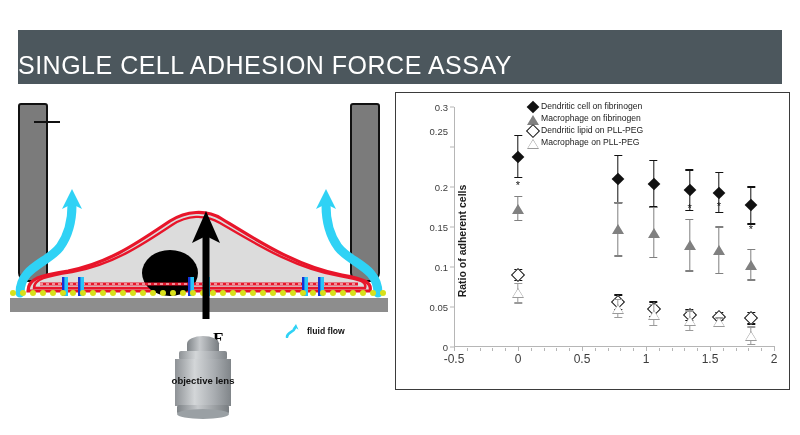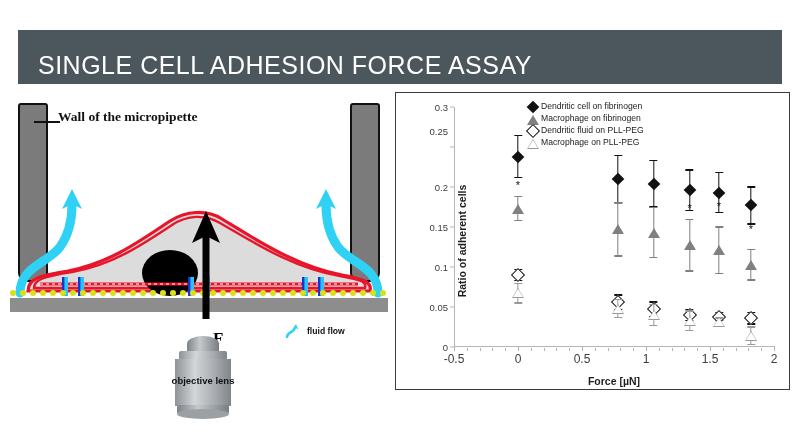--- a/index.html
+++ b/index.html
@@ -13,21 +13,21 @@
   #page{position:absolute;inset:0;background:#ffffff;}
 
   
   .title-bar{
     position:absolute;left:18px;top:30px;width:764px;height:54px;
     background:#4c575d;
     display:flex;align-items:center;
   }
   .title-text{
     color:#ffffff;font-size:25px;letter-spacing:.5px;
-    padding-left:20px;font-weight:400;white-space:nowrap;
+    font-weight:400;white-space:nowrap;
     font-family:"Liberation Sans", sans-serif;
     margin-top:16px;
   }
 
   
   .illus{
     position:absolute;left:10px;top:95px;width:378px;height:330px;
     background:#ffffff;
   }
   .pipette{
@@ -158,21 +158,20 @@
 
   <div class="title-bar">
     <div class="title-text">SINGLE CELL ADHESION FORCE ASSAY</div>
   </div>
 
   <div class="illus">
 
     <div class="pipette pipette-left"></div>
     <div class="pipette pipette-right"></div>
     <div class="leader"></div>
-    <div class="pip-label">Wall of the micropipette</div>
 
     <div class="cell-wrap">
       <svg class="cell-svg" width="378" height="128" viewBox="0 0 378 128">
 
         <g>
           <path d="M10 118 C10 92 38 88 50 72 C60 58 62 44 62 30" stroke="#2fd2f5" stroke-width="9" fill="none" stroke-linecap="round"></path>
           <path d="M62 14 L52 34 L62 29 L72 34 Z" fill="#2fd2f5"></path>
         </g>
         <g>
           <path d="M368 118 C368 92 340 88 328 72 C318 58 316 44 316 30" stroke="#2fd2f5" stroke-width="9" fill="none" stroke-linecap="round"></path>
@@ -289,39 +288,38 @@
               <path d="M11 1 L7.5 6 L11 5 L13.5 6.8 Z" fill="#2fd2f5"></path>
             </svg>
         </span>
         <span class="txt">fluid flow</span>
       </div>
     </div>
   </div>
 
   <div class="chart-panel">
     <div class="y-title">Ratio of adherent cells</div>
-    <div class="x-title">Force [µN]</div>
     <div class="chart-legend" id="chart-legend">
         <div class="cl-row">
           <span class="cl-mark">
             <div class="m dia-f" style="left: 5px; top: 5px;"></div>
           </span>
           <span class="cl-text">Dendritic cell on fibrinogen</span>
         </div>
         <div class="cl-row">
           <span class="cl-mark">
             <div class="m tri-f" style="border-bottom-color: rgb(128, 128, 128); left: 5px; top: 1px; transform: translateX(-50%);"></div>
           </span>
           <span class="cl-text">Macrophage on fibrinogen</span>
         </div>
         <div class="cl-row">
           <span class="cl-mark">
             <div class="m dia-o" style="left: 5px; top: 5px;"></div>
           </span>
-          <span class="cl-text">Dendritic fluid on PLL-PEG</span>
+          <span class="cl-text">Dendritic lipid on PLL-PEG</span>
         </div>
         <div class="cl-row">
           <span class="cl-mark">
             <div class="m tri-o" style="border-bottom-color: rgb(154, 154, 154); left: 5px; top: 1px; transform: translateX(-50%);"></div>
           </span>
           <span class="cl-text">Macrophage on PLL-PEG</span>
         </div>
       </div>
     <div class="plot" id="plot">
       <div class="axis-x"></div>

